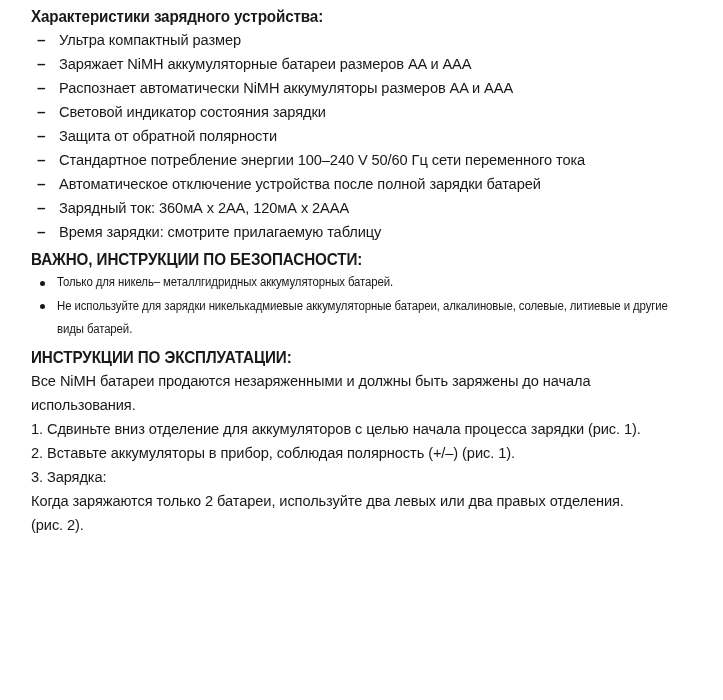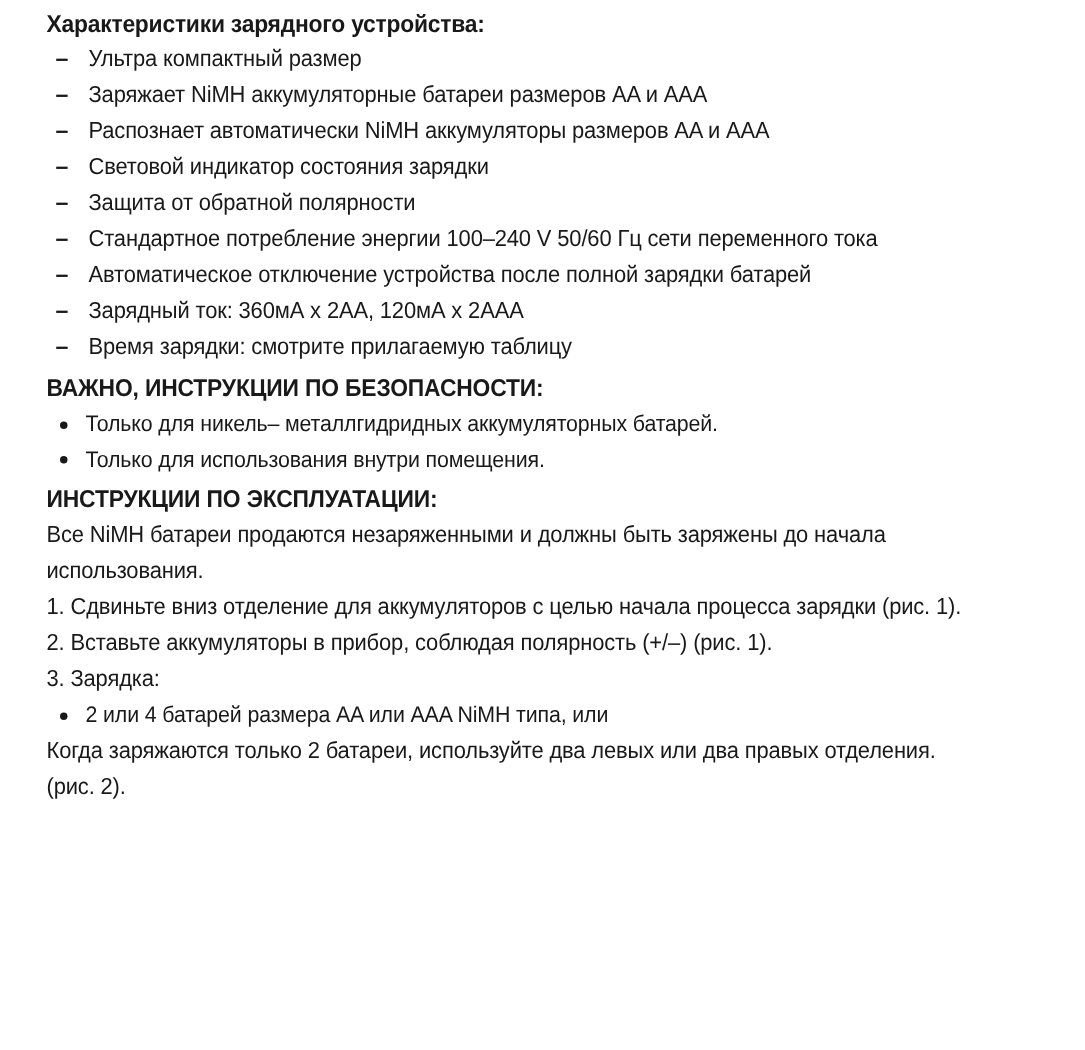--- a/index.html
+++ b/index.html
@@ -82,21 +82,21 @@
     top: 0;
     width: 12px;
     font-size: 15.4px;
     line-height: 24px;
     font-weight: 700;
   }
   
   ul.dot-list > li {
     position: relative;
     padding-left: 26px;
-    font-size: 15px;
+    font-size: 12px;
     line-height: 23.6px;
     letter-spacing: -0.1px;
     margin: 0;
   }
   ul.dot-list > li .li-body {
     display: block;
     transform: scaleX(0.95);
     transform-origin: left center;
   }
   ul.dot-list > li .marker {
@@ -170,39 +170,35 @@
     <div>
       <p class="heading caps gap-top">ВАЖНО, ИНСТРУКЦИИ ПО БЕЗОПАСНОСТИ:</p>
 
       <ul class="dot-list">
         <li>
           <span class="marker"></span>
           <span class="li-body">Только для никель– металлгидридных аккумуляторных батарей.</span>
         </li>
         <li>
           <span class="marker"></span>
-          <span class="li-body">Только для использования внутри помещения.</span>
+          <span class="li-body">Не используйте для зарядки  никелькадмиевые аккумуляторные батареи, алкалиновые, солевые, литиевые и другие виды батарей.</span>
         </li>
       </ul>
     </div>
 
     <div>
       <p class="heading caps gap-top">ИНСТРУКЦИИ ПО ЭКСПЛУАТАЦИИ:</p>
 
       <p class="ptext">Все NiMH батареи продаются незаряженными и должны быть заряжены до начала использования.</p>
 
       <p class="step">1. Сдвиньте вниз отделение для аккумуляторов с целью начала процесса зарядки (рис. 1).</p>
       <p class="step">2. Вставьте аккумуляторы в прибор, соблюдая полярность (+/–) (рис. 1).</p>
       <p class="step">3. Зарядка:</p>
 
       <ul class="dot-list">
-        <li>
-          <span class="marker"></span>
-          <span class="li-body">2 или 4 батарей размера AA или AAA NiMH типа, или</span>
-        </li>
       </ul>
 
       <p class="step">Когда заряжаются только 2 батареи, используйте два левых или два правых отделения.</p>
       <p class="step">(рис. 2).</p>
     </div>
 
   </div>
 </div>
 
 </body></html>

